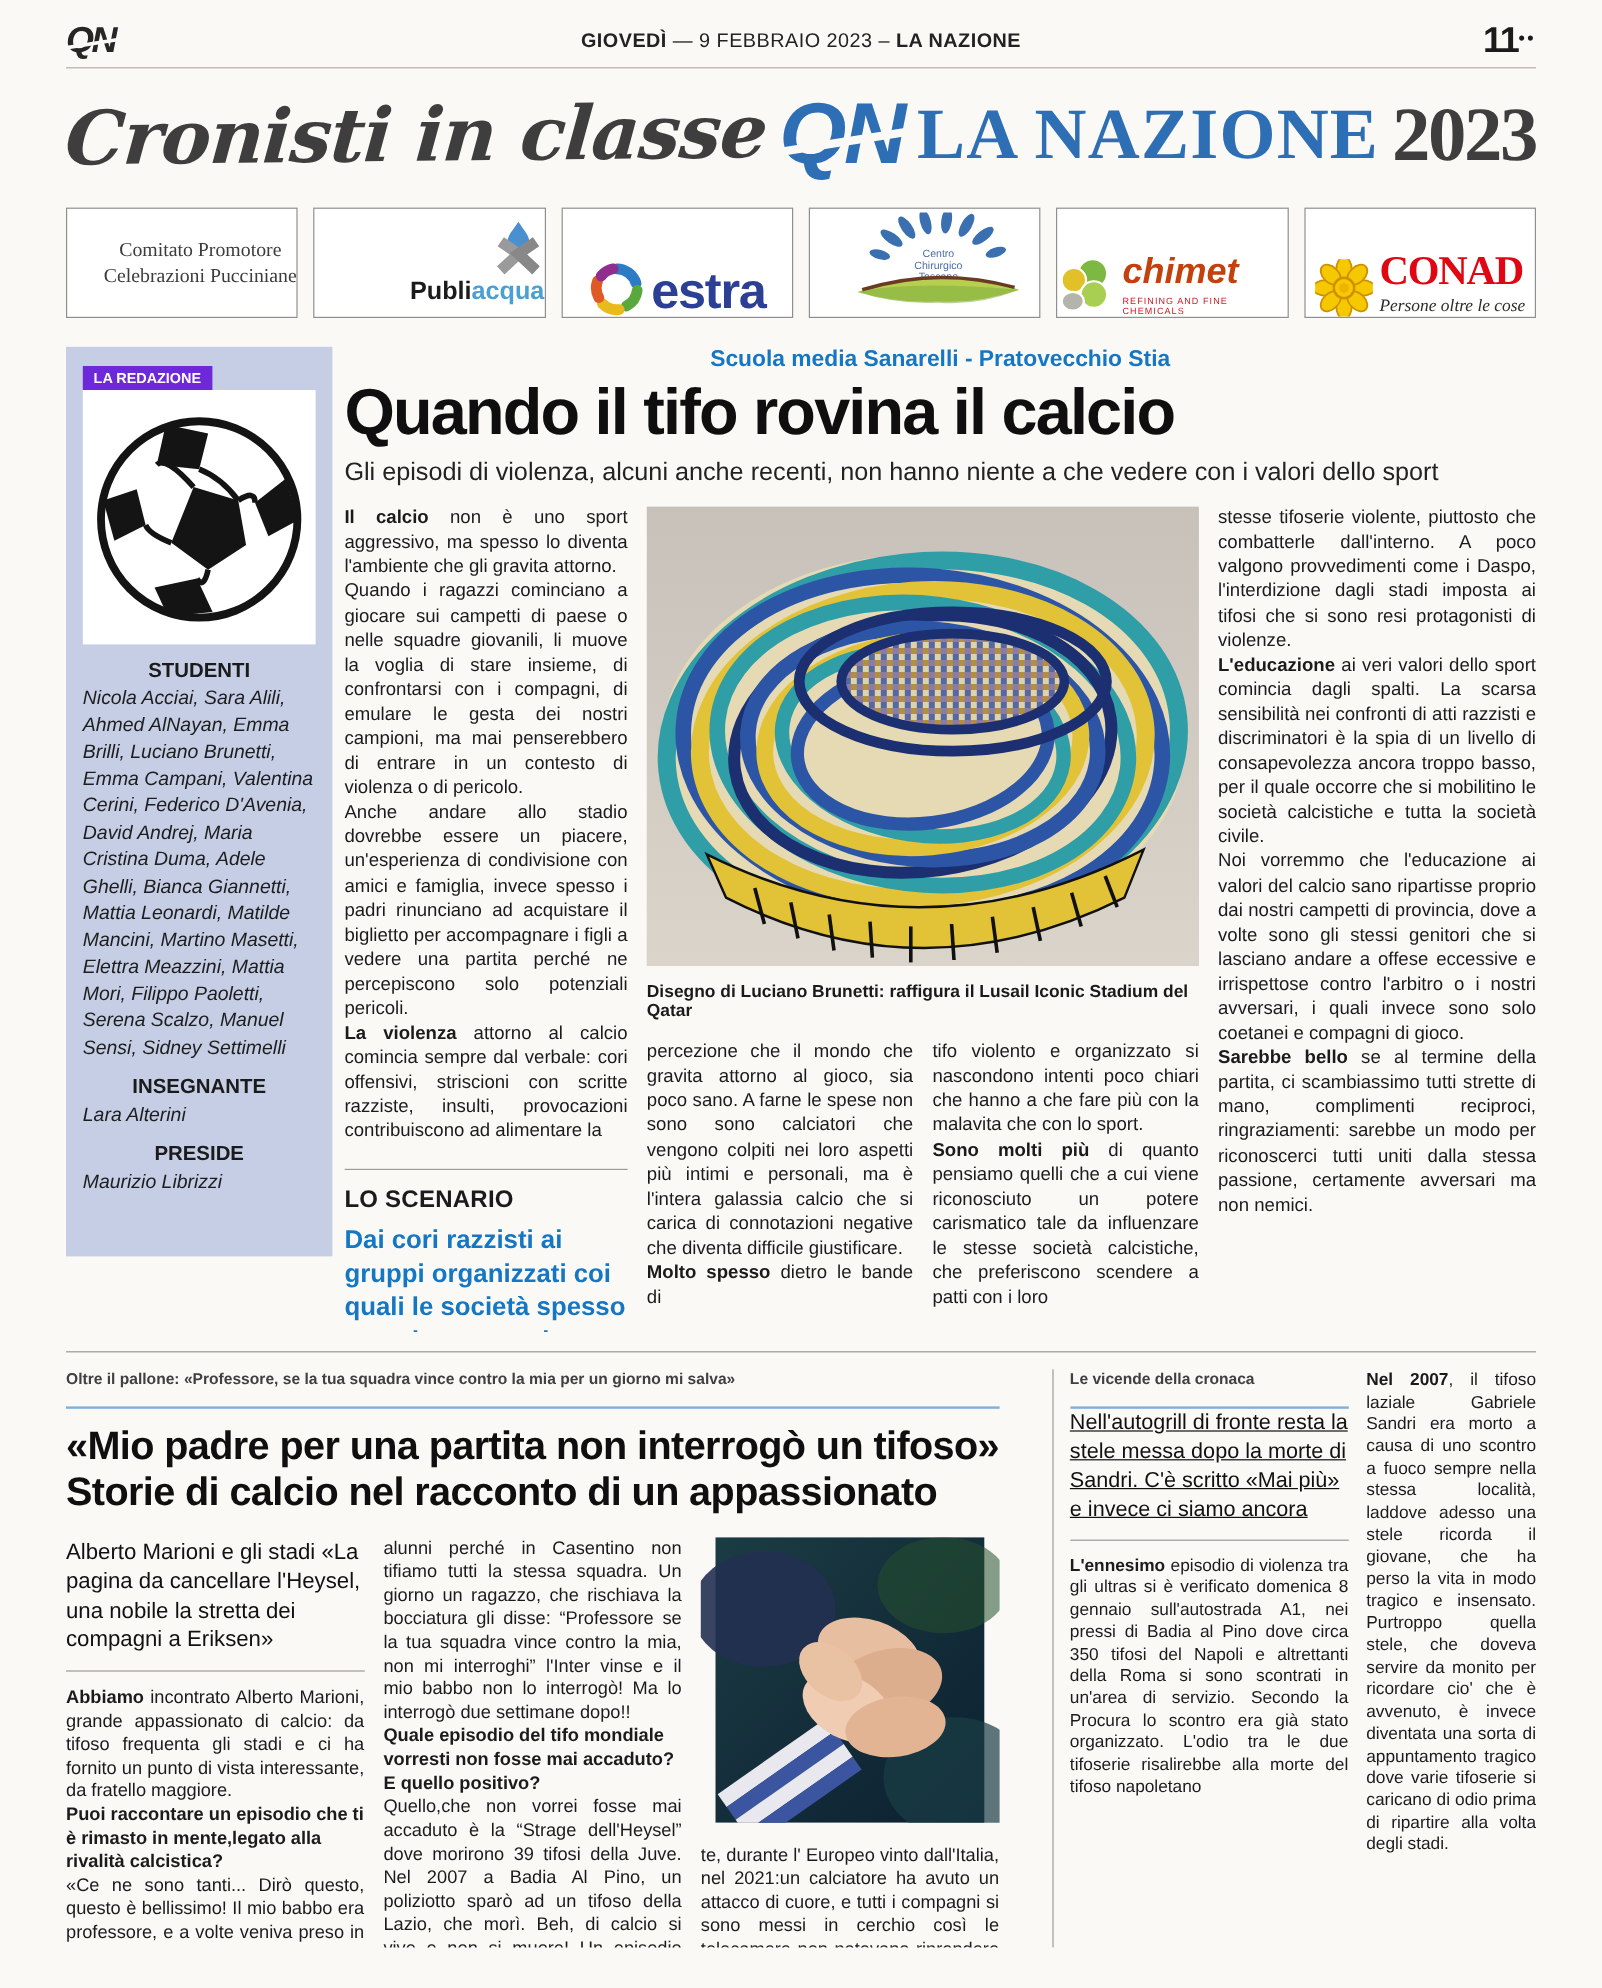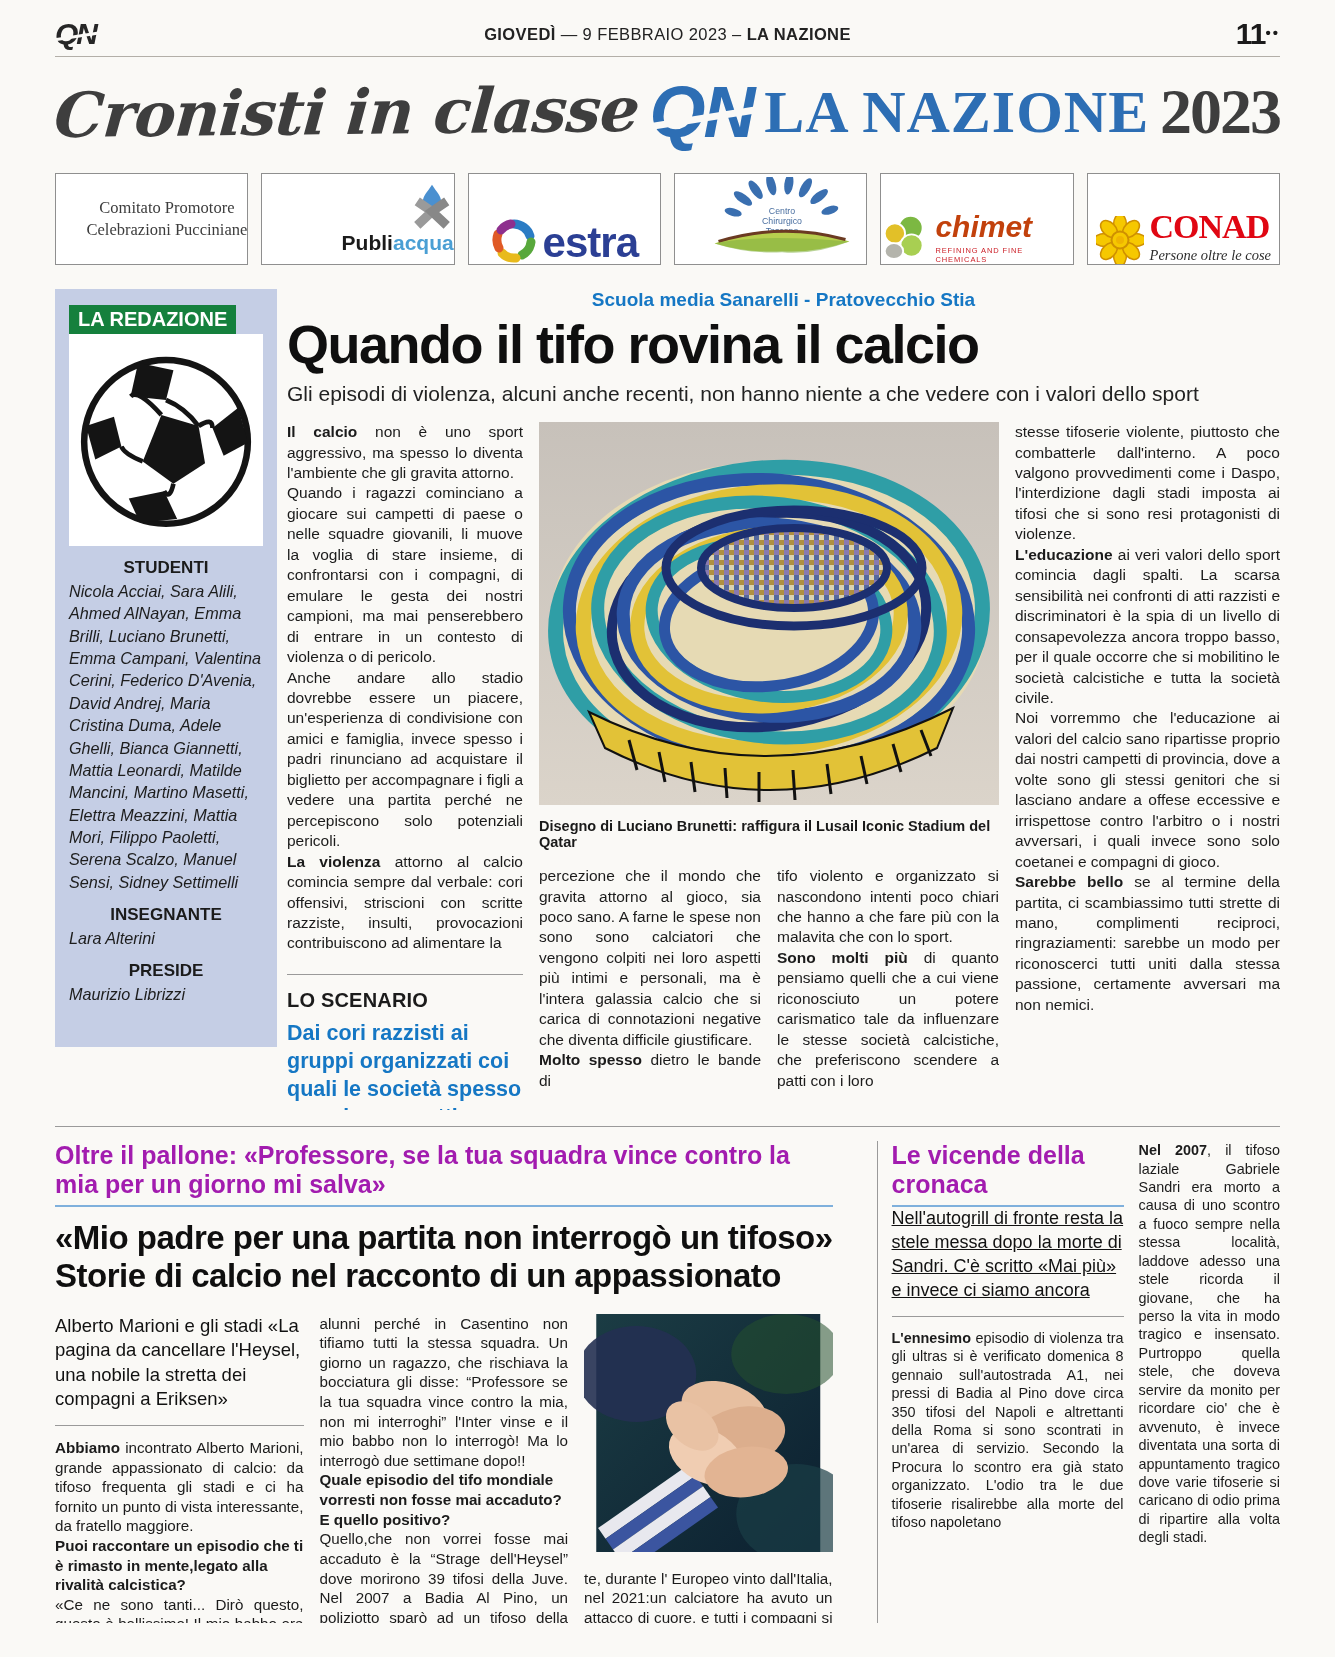--- a/index.html
+++ b/index.html
@@ -31,21 +31,21 @@
   .publi-word{font-size:21px;font-weight:800;margin-top:2px;}
   .publi-word .blue{color:#4a9fd4;}
   .estra-word{font-size:42px;font-weight:700;color:#2b3f94;letter-spacing:-1px;line-height:1;}
   .chimet-word{font-size:30px;font-weight:800;font-style:italic;color:#c2410c;line-height:1;}
   .chimet-tag{font-size:7.5px;letter-spacing:.12em;color:#cc2028;margin-top:4px;}
   .conad-word{font-family:"Liberation Serif",serif;font-size:34px;font-weight:700;color:#e00713;letter-spacing:-1px;line-height:1;}
   .conad-tag{font-family:"Liberation Serif",serif;font-style:italic;font-size:14.5px;color:#2c2c2c;margin-top:3px;}
   
   .top-grid{display:flex;gap:10px;margin-top:24px;}
   .sidebar{flex:0 0 222px;height:758px;background:#c5cee5;box-sizing:border-box;padding:16px 14px;}
-  .badge{display:inline-block;background:#15803d;color:#fff;font-weight:800;font-size:20px;padding:3px 9px;}
+  .badge{display:inline-block;background:#6d28d9;color:#fff;font-weight:800;font-size:12px;padding:3px 9px;}
   .sb-title{font-size:24px;font-weight:800;line-height:1.15;margin:12px 0 14px;color:#111;}
   .ballbox{background:#fff;height:212px;display:flex;align-items:center;justify-content:center;}
   .sb-label{text-align:center;font-weight:800;font-size:17px;margin:12px 0 2px;}
   .sb-names{font-style:italic;font-size:16.2px;line-height:1.38;color:#1d1d1d;}
   
   .main-art{flex:1;min-width:0;}
   .kicker{color:#1577c4;font-weight:700;font-size:19px;text-align:center;}
   h1.headline{font-size:54px;font-weight:800;letter-spacing:-1.5px;margin:6px 0 10px;line-height:1.02;color:#0f0f0f;white-space:nowrap;}
   .subhead{font-size:21px;margin:0 0 16px;color:#222;}
   .cols{display:flex;gap:16px;height:688px;overflow:hidden;}
@@ -60,21 +60,21 @@
   .capt{font-size:14.5px;font-weight:700;margin-top:9px;color:#1a1a1a;}
   .midcols{display:flex;gap:16px;margin-top:16px;height:245px;overflow:hidden;}
   .midcols>div{flex:1;min-width:0;}
   .scenario{margin-top:20px;border-top:1px solid #9a9a9a;padding-top:14px;}
   .scn-label{font-weight:800;font-size:20px;letter-spacing:.2px;}
   .scn-text{color:#1577c4;font-weight:800;font-size:21.5px;line-height:1.3;margin-top:8px;}
   
   .bigrule{border-top:1px solid #9a9a9a;margin-top:16px;}
   .bottom{display:flex;margin-top:14px;height:482px;overflow:hidden;}
   .bl{flex:0 0 700px;}
-  .kicker2{color:#a21caf;font-weight:600;font-size:25px;padding-bottom:6px;border-bottom:2px solid #7fb0dc;}
+  .kicker2{color:#404040;font-weight:600;font-size:13px;padding-bottom:16px;border-bottom:2px solid #7fb0dc;}
   h2.bhead{font-size:33px;font-weight:800;line-height:1.16;letter-spacing:-.5px;margin:12px 0 18px;color:#0f0f0f;}
   h2.bhead span{display:block;white-space:nowrap;}
   .lcols{display:flex;gap:16px;}
   .lcols>div{flex:1;min-width:0;}
   .bl .bp{font-size:15.2px;line-height:1.29;}
   .intro{font-size:18.5px;line-height:1.33;color:#111;}
   .smallrule{border-top:1px solid #9a9a9a;margin:13px 0 12px;}
   .hands{width:100%;height:238px;margin-bottom:13px;}
   .story3{flex:1;min-width:0;border-left:1px solid #9a9a9a;margin-left:44px;padding-left:14px;
           display:flex;gap:15px;}

